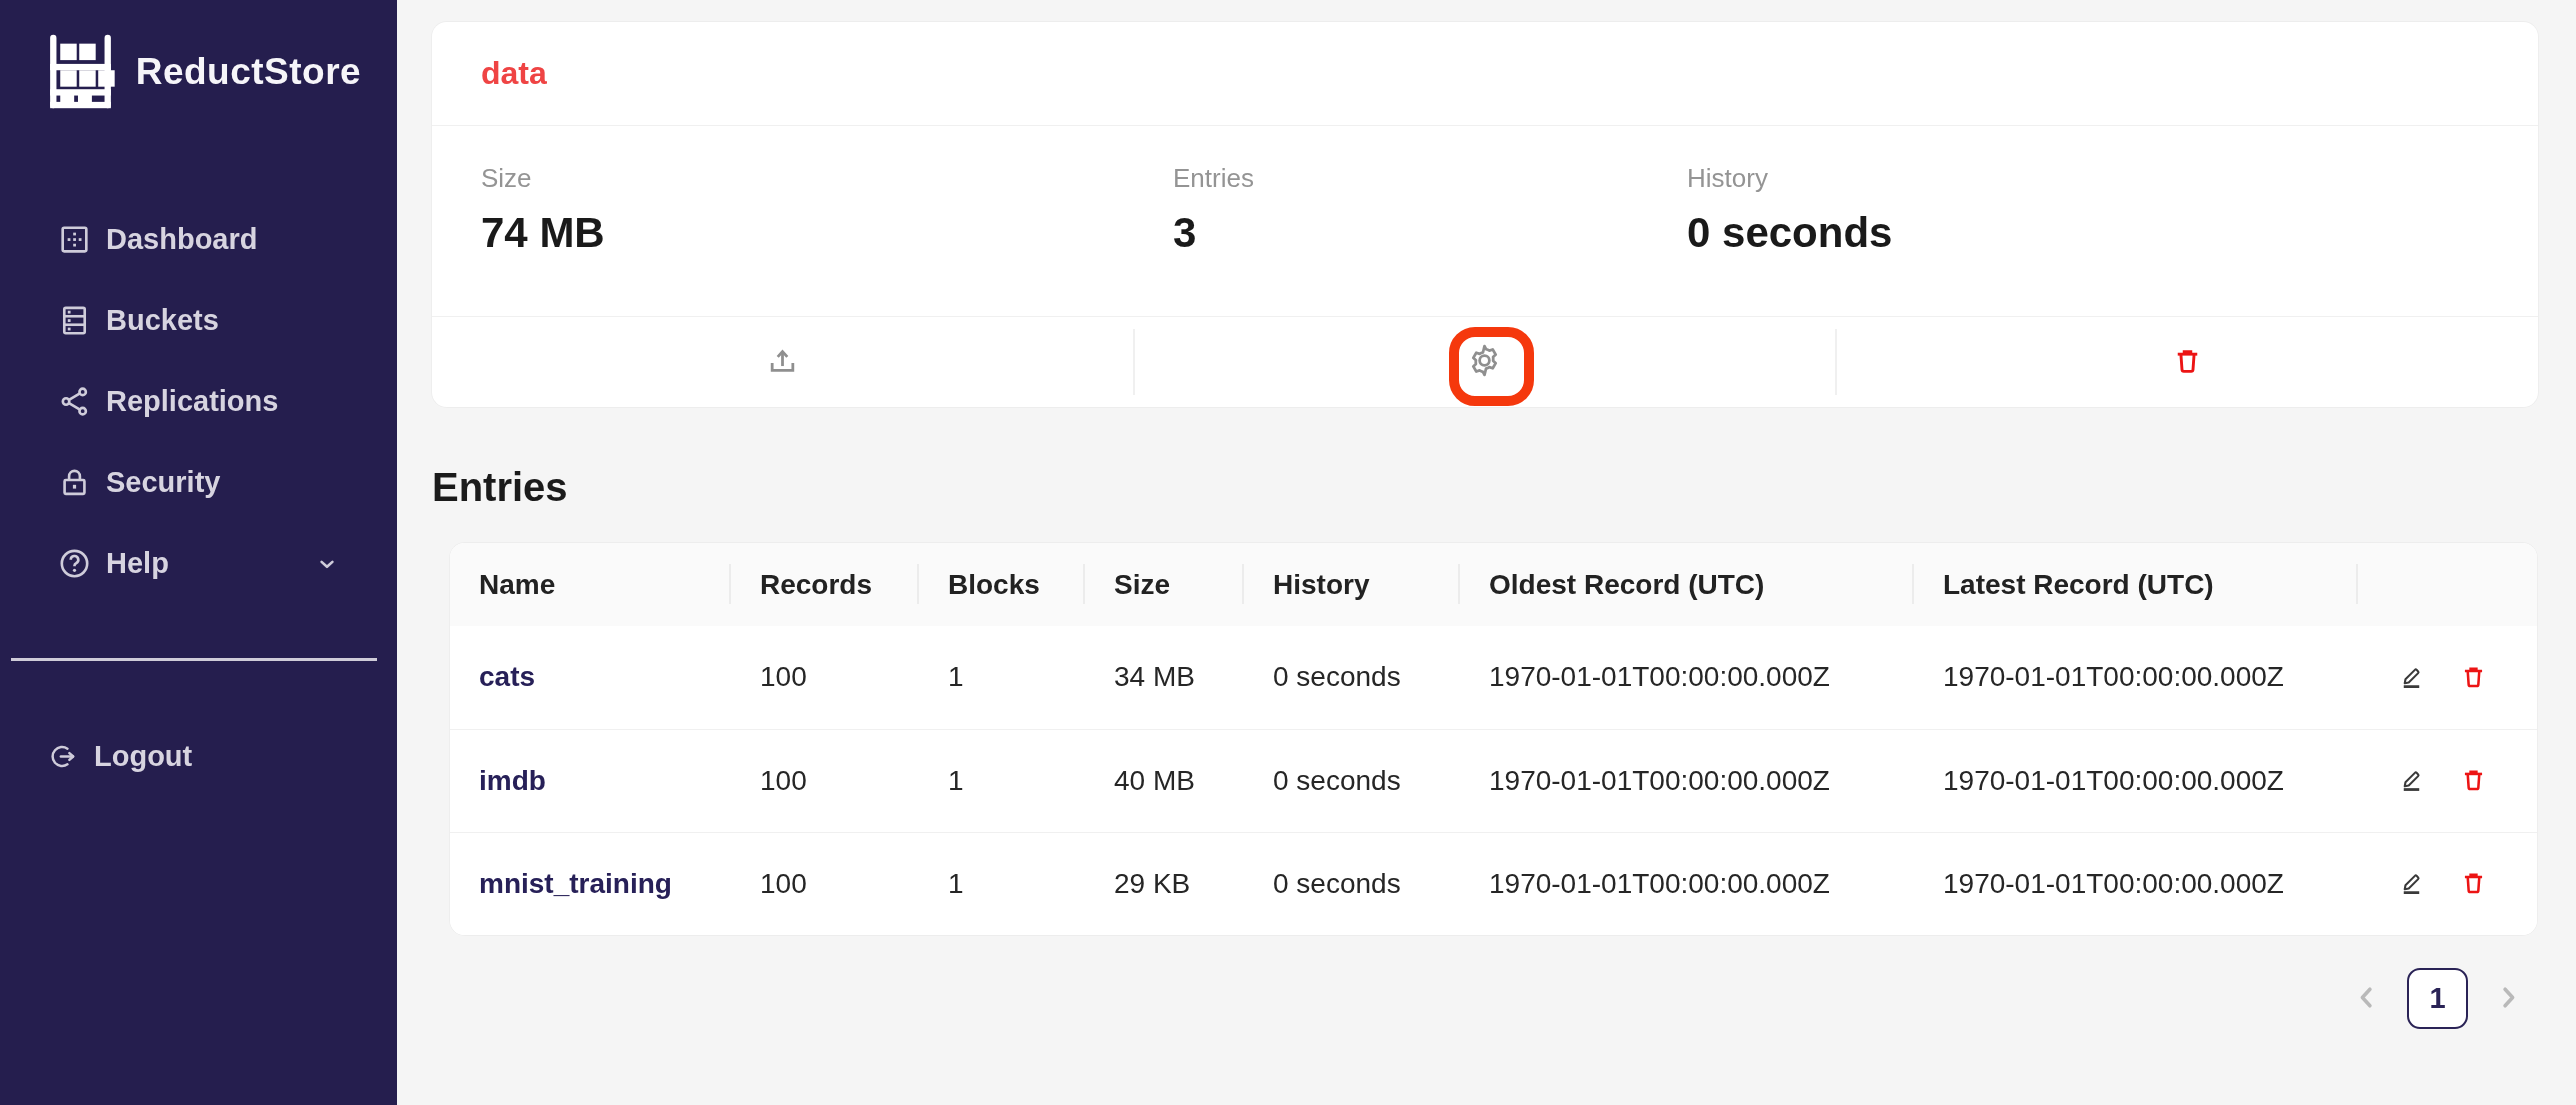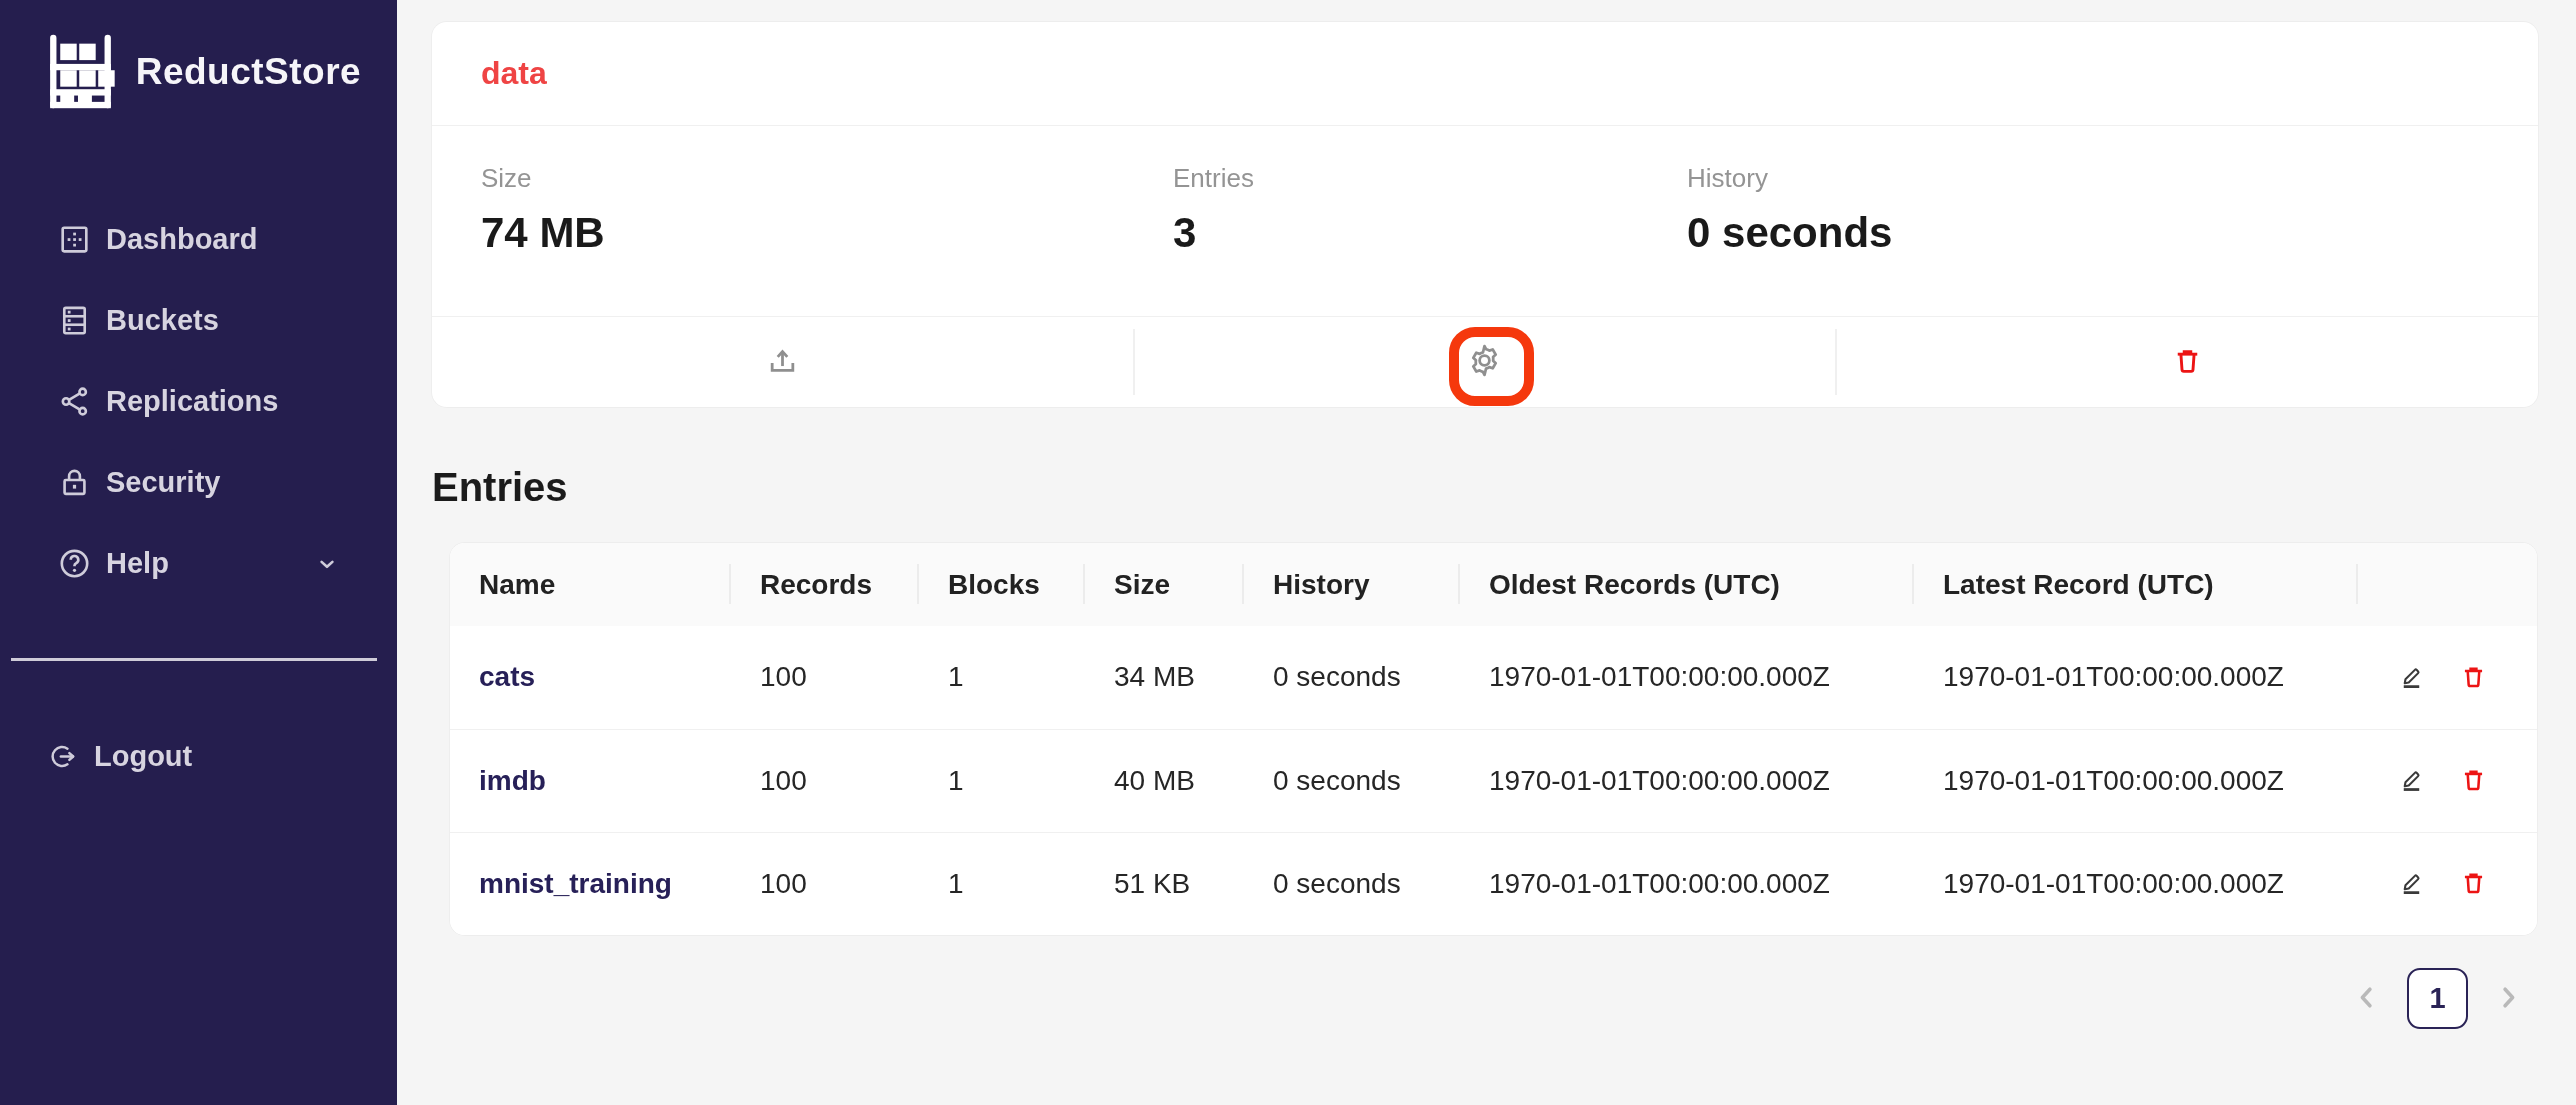--- a/index.html
+++ b/index.html
@@ -242,21 +242,21 @@
 
     <h2 class="entries-heading">Entries</h2>
 
     <section class="entries-table">
       <div class="t-header">
         <div class="cell col-name sep">Name</div>
         <div class="cell col-records sep">Records</div>
         <div class="cell col-blocks sep">Blocks</div>
         <div class="cell col-size sep">Size</div>
         <div class="cell col-history sep">History</div>
-        <div class="cell col-oldest sep">Oldest Records (UTC)</div>
+        <div class="cell col-oldest sep">Oldest Record (UTC)</div>
         <div class="cell col-latest sep">Latest Record (UTC)</div>
         <div class="cell col-actions"></div>
       </div>
 
       <div class="t-row" style="border-top:none;">
         <div class="cell col-name"><span class="name-link">cats</span></div>
         <div class="cell col-records">100</div>
         <div class="cell col-blocks">1</div>
         <div class="cell col-size">34 MB</div>
         <div class="cell col-history">0 seconds</div>
@@ -309,21 +309,21 @@
               </svg>
             </span>
           </button>
         </div>
       </div>
 
       <div class="t-row">
         <div class="cell col-name"><span class="name-link">mnist_training</span></div>
         <div class="cell col-records">100</div>
         <div class="cell col-blocks">1</div>
-        <div class="cell col-size">51 KB</div>
+        <div class="cell col-size">29 KB</div>
         <div class="cell col-history">0 seconds</div>
         <div class="cell col-oldest">1970-01-01T00:00:00.000Z</div>
         <div class="cell col-latest">1970-01-01T00:00:00.000Z</div>
         <div class="cell col-actions">
           <button class="row-action edit-icon">
             <span>
               <svg width="29" height="29" viewBox="0 0 24 24" fill="none" stroke="currentColor" stroke-width="1.7" stroke-linejoin="round">
                 <path d="M7 14.3 L14.8 6.5 a1 1 0 0 1 1.4 0 l1.3 1.3 a1 1 0 0 1 0 1.4 L9.7 17 l-3.3.6 .6-3.3 Z"></path>
                 <line x1="5.6" y1="20.3" x2="18.4" y2="20.3" stroke-width="2.3"></line>
               </svg>

